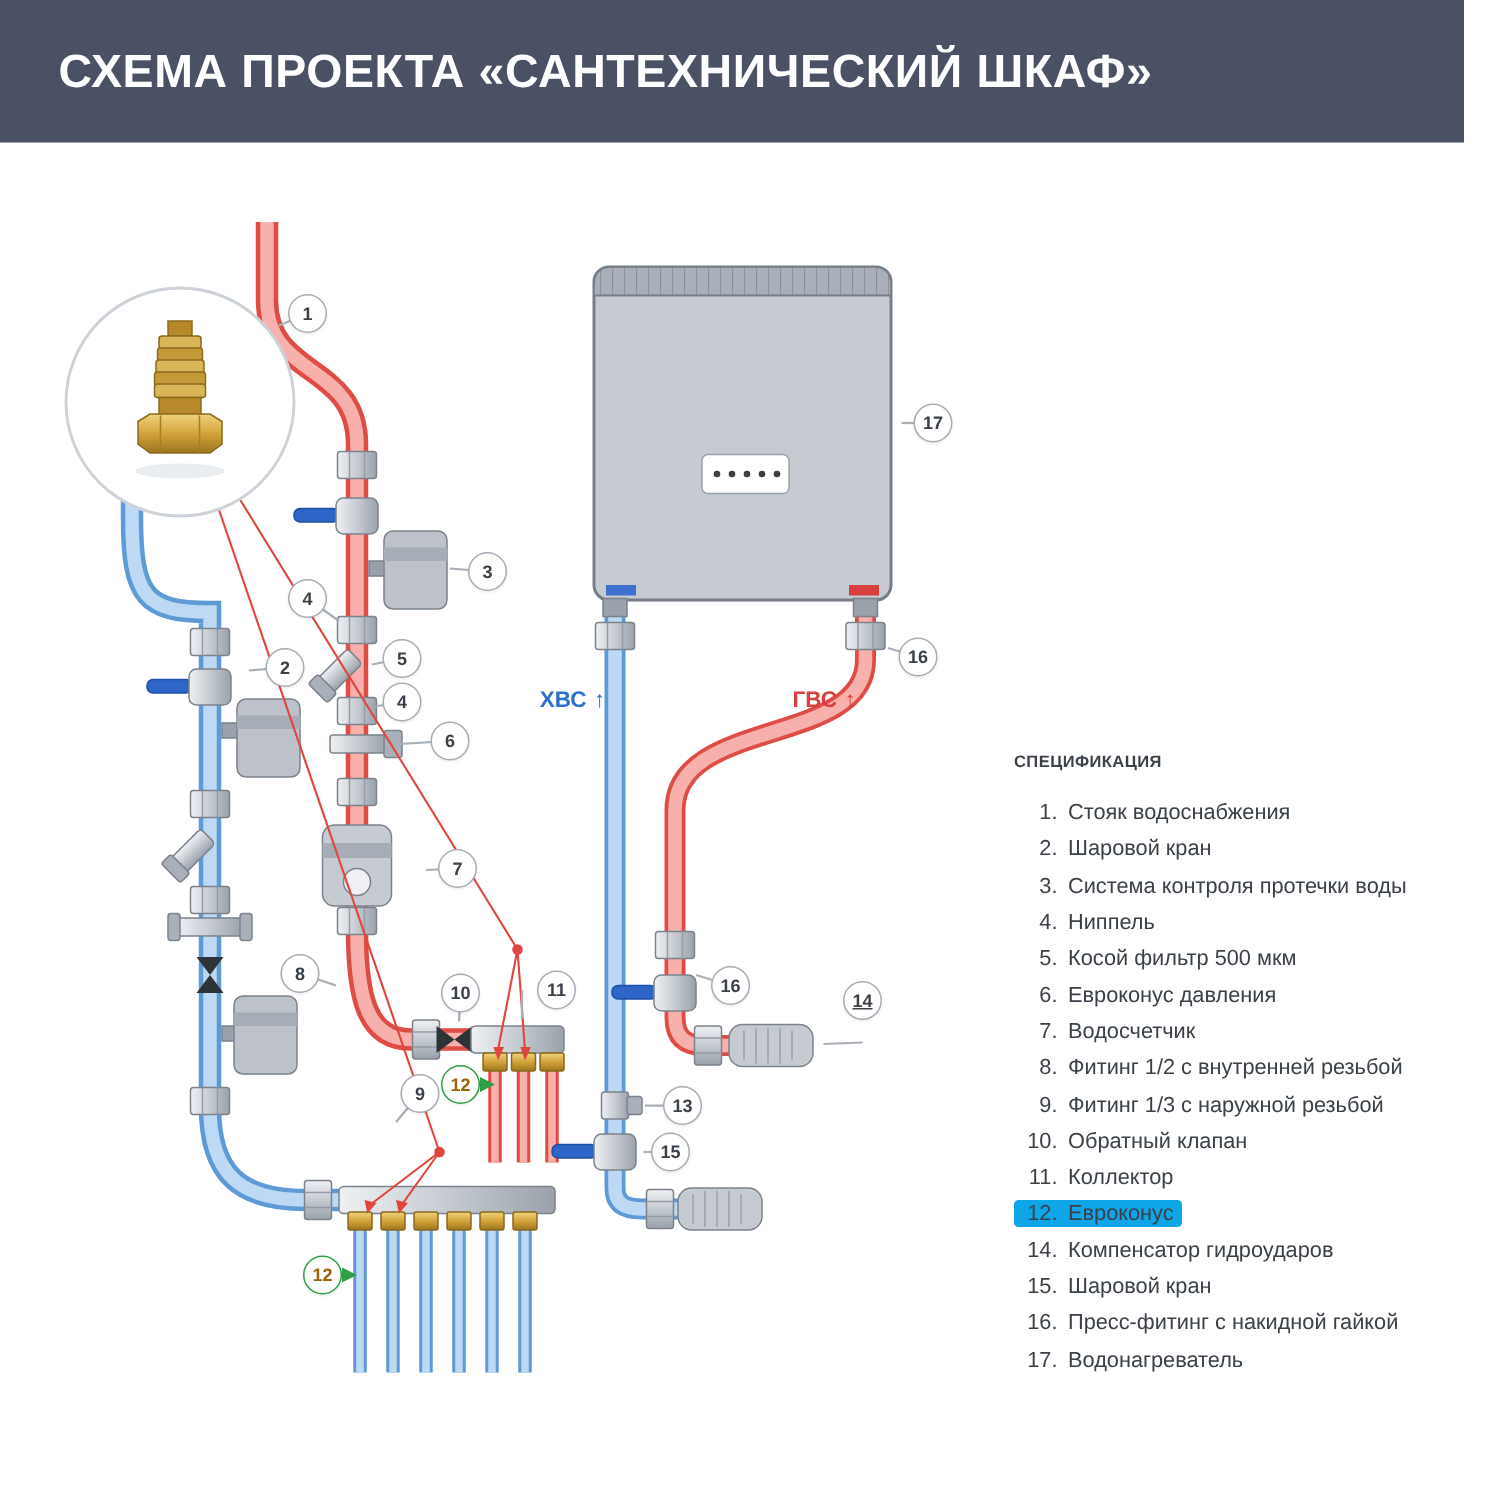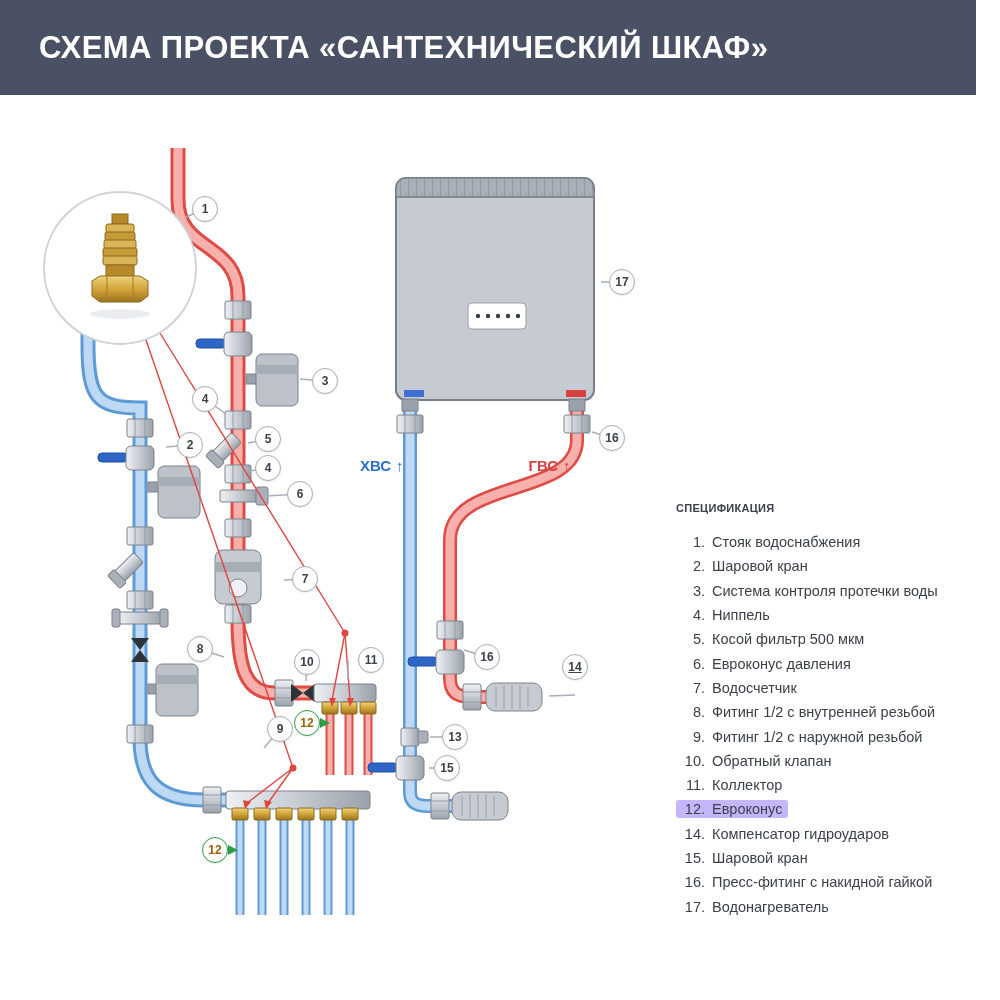--- a/index.html
+++ b/index.html
@@ -11,21 +11,21 @@
   .callout-layer{position:absolute;left:0;top:0;width:1000px;height:1000px;pointer-events:none}
   .callout{position:absolute;width:26px;height:26px;border-radius:50%;background:#ffffff;border:1.5px solid #a6adb5;color:#3b4149;
            font-size:12px;font-weight:600;display:flex;align-items:center;justify-content:center;box-sizing:border-box;
            box-shadow:0 1px 2px rgba(0,0,0,.08)}
   .callout.green{border-color:#2f9e44;color:#a16207}
   .spec{position:absolute;left:676px;top:502px;width:320px}
   .spec-title{margin:0 0 16px;font-size:11px;font-weight:700;color:#3b4149;letter-spacing:.3px}
   .spec-list{list-style:none;margin:0;padding:0}
   .spec-row{height:24.3px;display:flex;align-items:center;font-size:14.5px;color:#3b4149}
   .rowinner{display:inline-flex;align-items:center;border-radius:3px;padding:1px 6px 1px 2px}
-  .rowinner.hl{background:#c4b5fd}
+  .rowinner.hl{background:#0ea5e9}
   .num{min-width:27px;text-align:right;margin-right:7px}
 </style>
 </head>
 <body>
 
 <div class="page">
 
   <header class="header">
     <h1 class="title">СХЕМА ПРОЕКТА «САНТЕХНИЧЕСКИЙ ШКАФ»</h1>
   </header>
@@ -354,21 +354,21 @@
     </li>
         <li class="spec-row">
       <span class="rowinner">
             <span class="num">8.</span>
             <span class="lbl">Фитинг 1/2 с внутренней резьбой</span>
           </span>
     </li>
         <li class="spec-row">
       <span class="rowinner">
             <span class="num">9.</span>
-            <span class="lbl">Фитинг 1/2 с наружной резьбой</span>
+            <span class="lbl">Фитинг 1/3 с наружной резьбой</span>
           </span>
     </li>
         <li class="spec-row">
       <span class="rowinner">
             <span class="num">10.</span>
             <span class="lbl">Обратный клапан</span>
           </span>
     </li>
         <li class="spec-row">
       <span class="rowinner">

